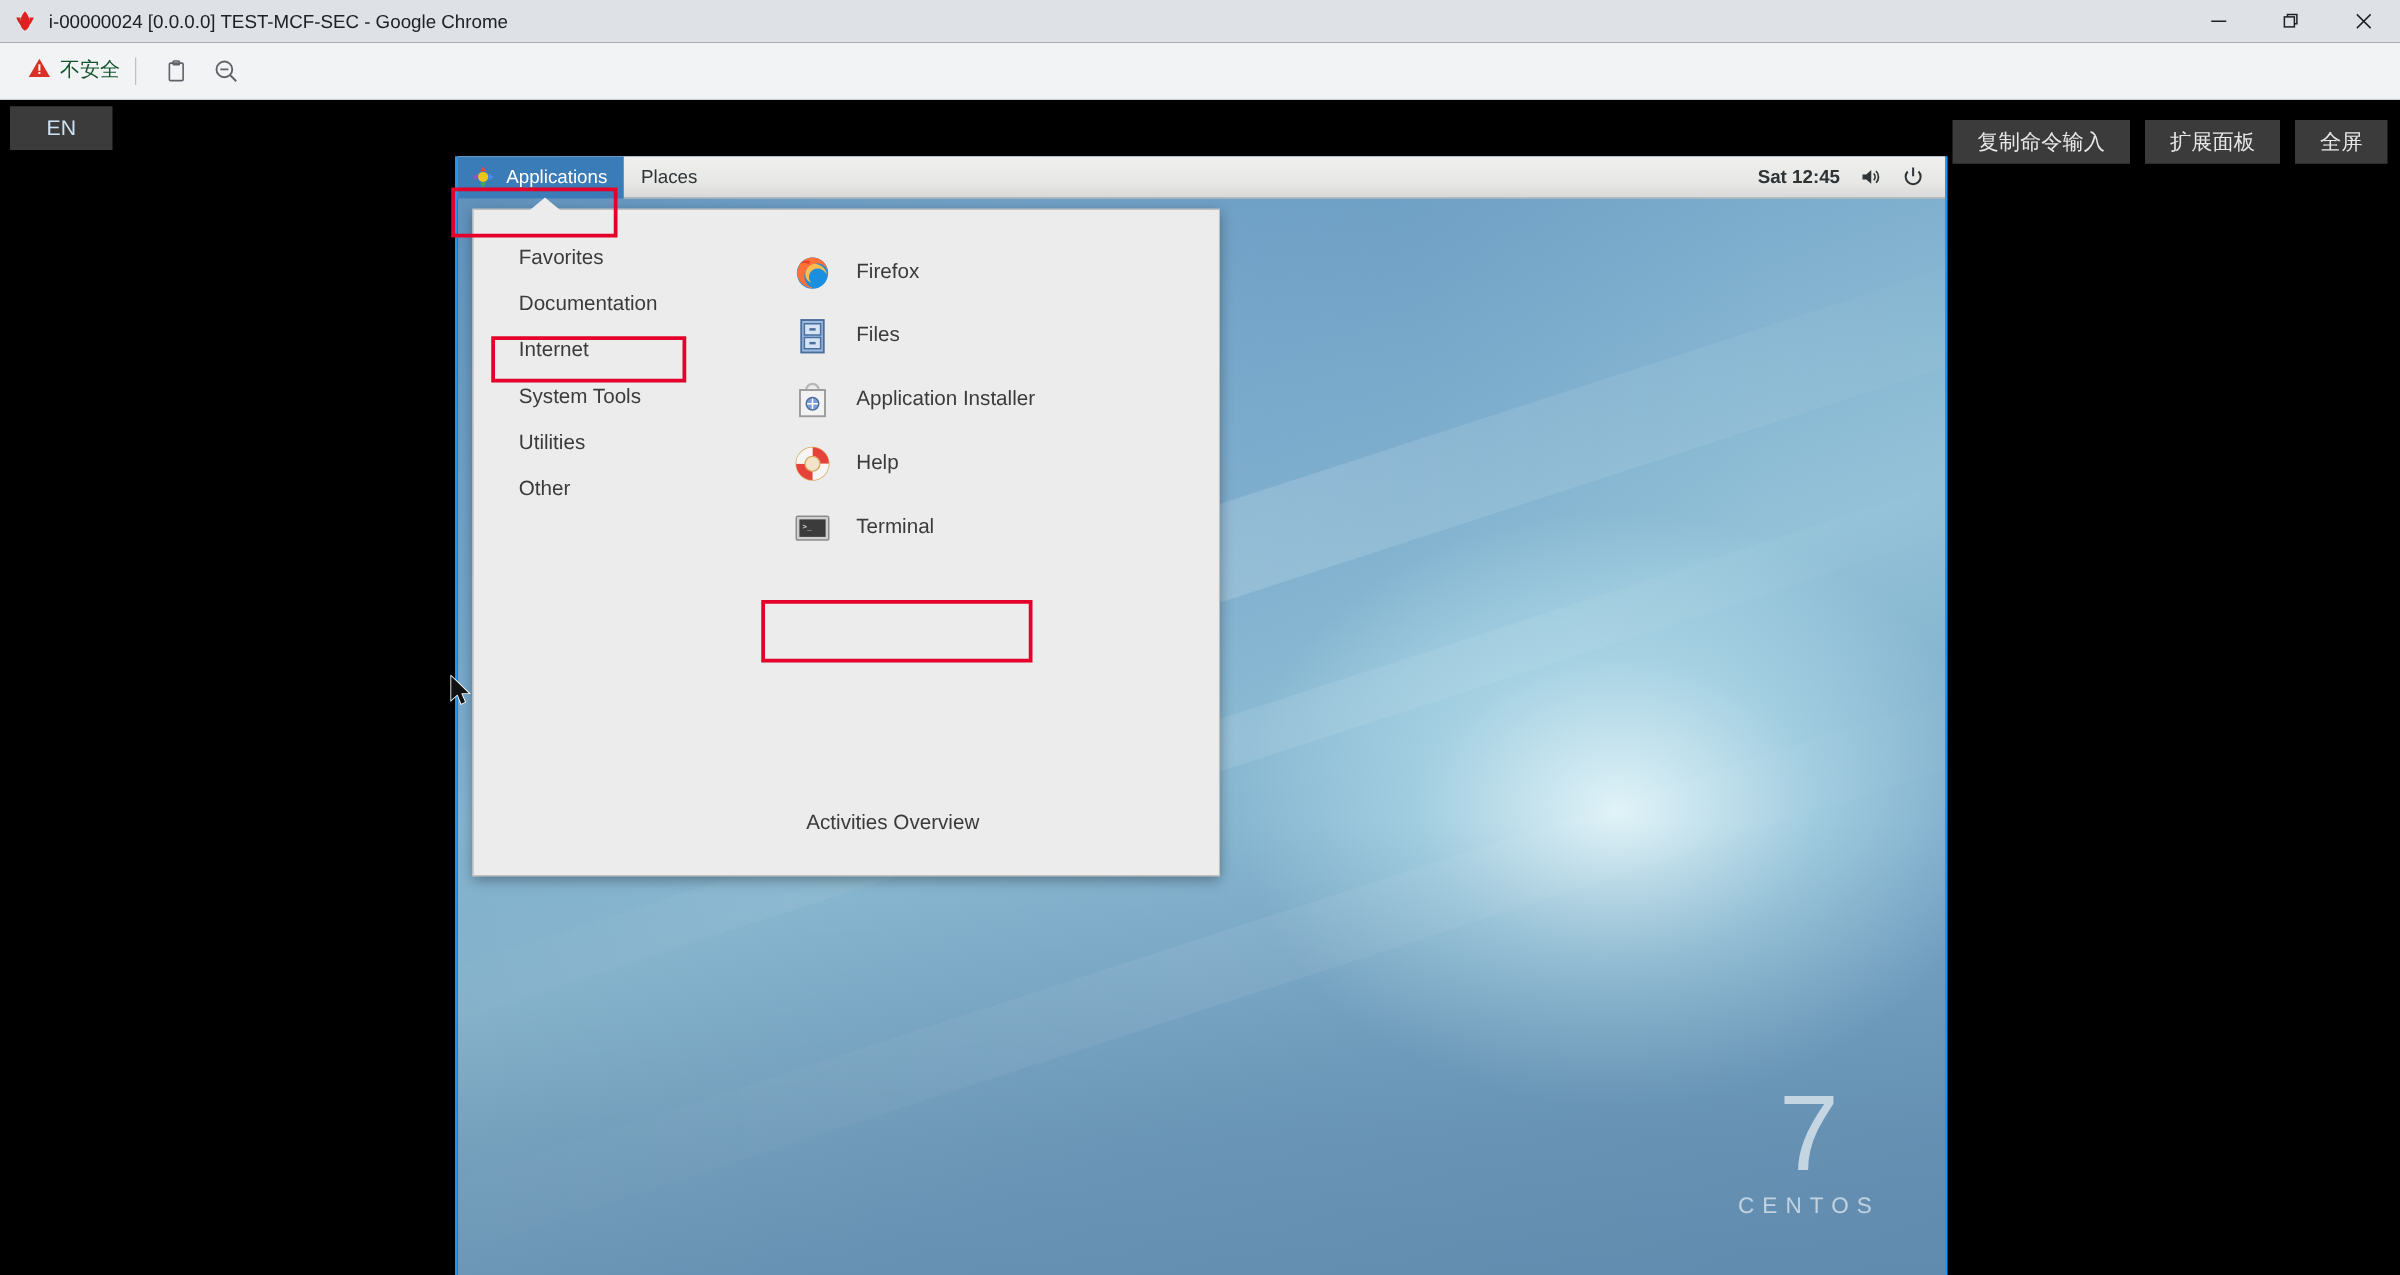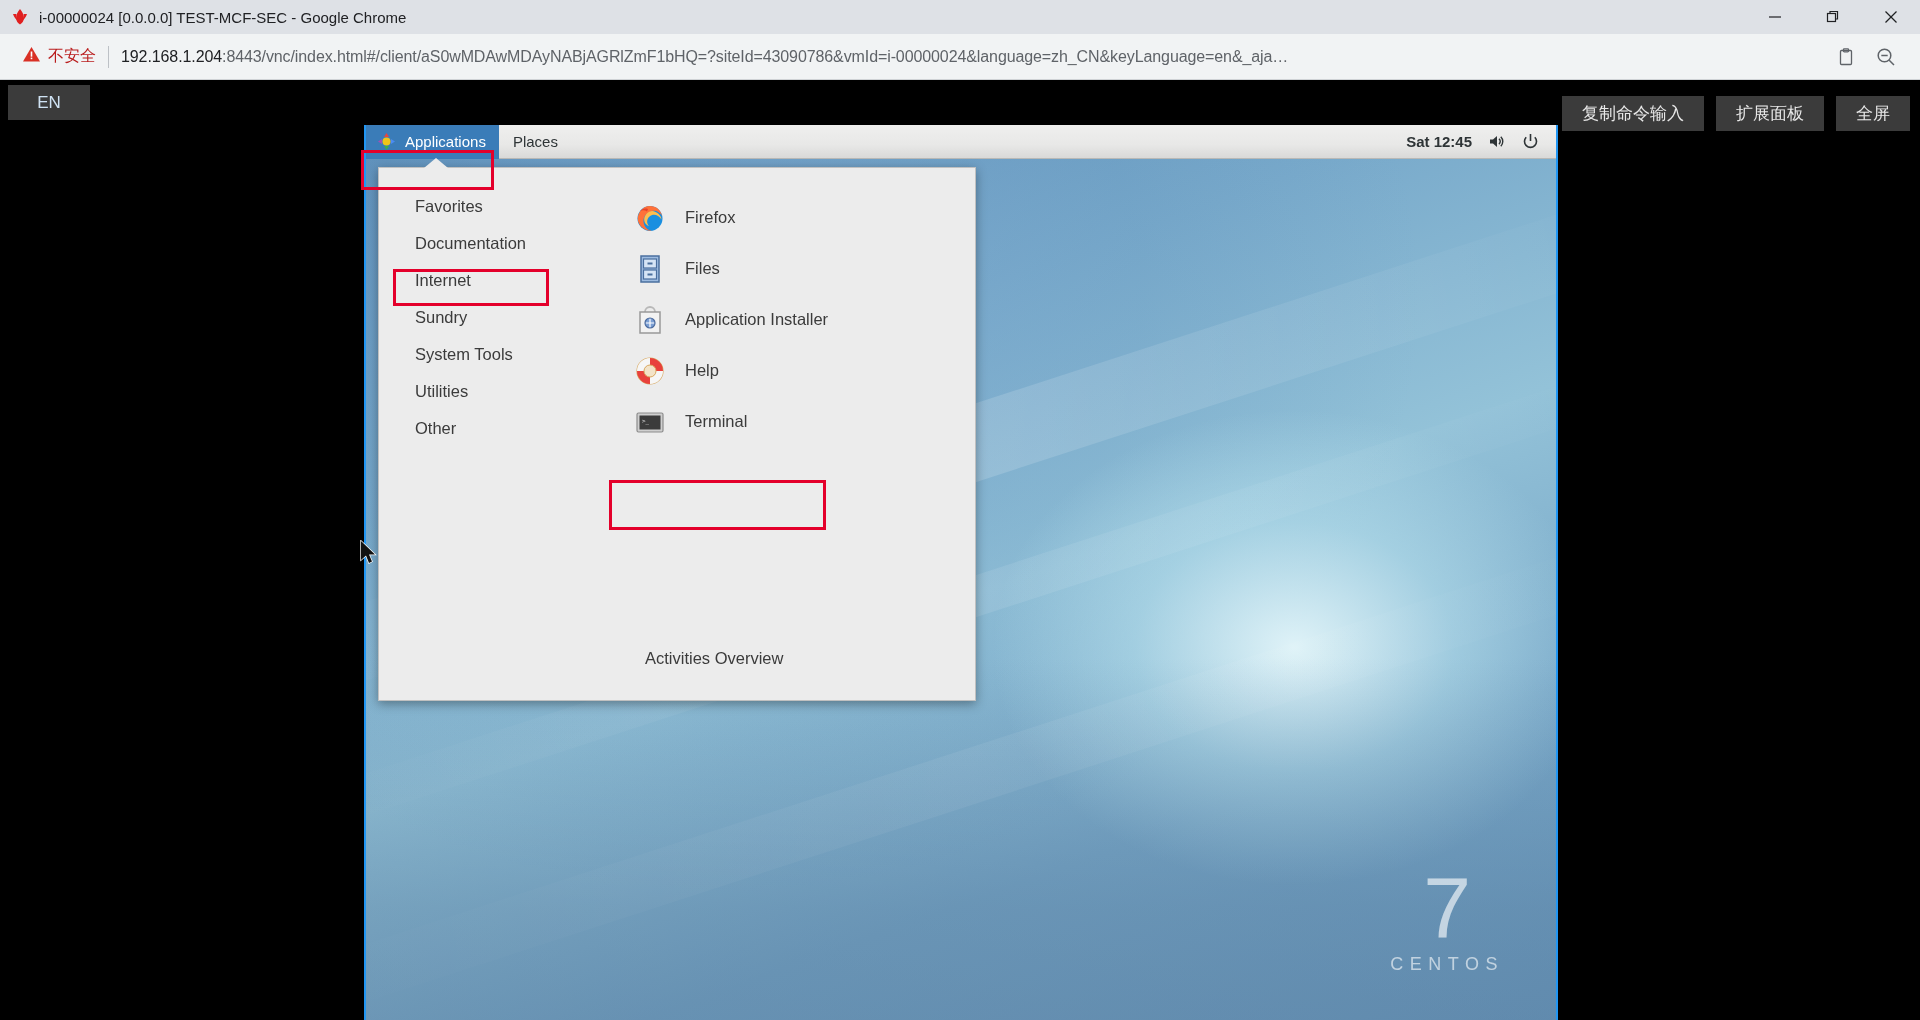--- a/index.html
+++ b/index.html
@@ -43,21 +43,21 @@
     border-bottom: 1px solid #cfd2d5;
     display: flex; align-items: center;
     padding: 0 14px;
     gap: 0;
   }
   .sec-warn {
     display: flex; align-items: center; gap: 7px;
     padding-left: 8px;
   }
   .sec-warn-text {
-    color: #b91c1c; font-size: 16px;
+    color: #14532d; font-size: 16px;
     font-family: "Liberation Sans", sans-serif;
   }
   .url-divider {
     width: 1px; height: 22px; background: #bdc1c6; margin: 0 12px;
   }
   .url-text {
     flex: 1;
     font-size: 16px; color: #5f6368;
     white-space: nowrap; overflow: hidden;
     font-family: "Liberation Sans", sans-serif;
@@ -282,21 +282,20 @@
     <span>
       <svg width="19" height="19" viewBox="0 0 19 19">
         <path d="M9.5 2 L18 16.5 H1 Z" fill="#d93025"></path>
         <rect x="8.7" y="6.5" width="1.6" height="5.2" fill="#fff"></rect>
         <rect x="8.7" y="12.6" width="1.6" height="1.6" fill="#fff"></rect>
       </svg>
     </span>
     <span class="sec-warn-text">不安全</span>
   </div>
   <div class="url-divider"></div>
-  <div class="url-text"><span class="u-host">192.168.1.204</span><span>:8443/vnc/index.html#/client/aS0wMDAwMDAyNABjAGRlZmF1bHQ=?siteId=43090786&amp;vmId=i-00000024&amp;language=zh_CN&amp;keyLanguage=en&amp;_aja…</span></div>
   <div class="tb-icon">
     <svg width="20" height="20" viewBox="0 0 20 20">
       <rect x="4.5" y="3.5" width="11" height="14" fill="none" stroke="#5f6368" stroke-width="1.3" rx="1"></rect>
       <rect x="7.5" y="1.8" width="5" height="3" fill="none" stroke="#5f6368" stroke-width="1.3" rx="0.7"></rect>
     </svg>
   </div>
   <div class="tb-icon">
     <svg width="22" height="22" viewBox="0 0 22 22">
       <circle cx="9.5" cy="9.5" r="6.3" fill="none" stroke="#5f6368" stroke-width="1.5"></circle>
       <line x1="14.2" y1="14.2" x2="19" y2="19" stroke="#5f6368" stroke-width="1.5"></line>
@@ -354,21 +353,20 @@
       </div>
     </div>
 
     <div class="app-menu">
       <div class="menu-arrow"></div>
 
       <div class="cat-col">
         <div class="cat-item">Favorites</div>
         <div class="cat-item">Documentation</div>
         <div class="cat-item">Internet</div>
-        <div class="cat-item">Sundry</div>
         <div class="cat-item">System Tools</div>
         <div class="cat-item">Utilities</div>
         <div class="cat-item">Other</div>
       </div>
 
       <div class="app-col">
         <div class="app-item">
           <span class="app-ico">
             <svg width="32" height="32" viewBox="0 0 32 32">
               <circle cx="16" cy="16.5" r="12.5" fill="#1a8fe0"></circle>

